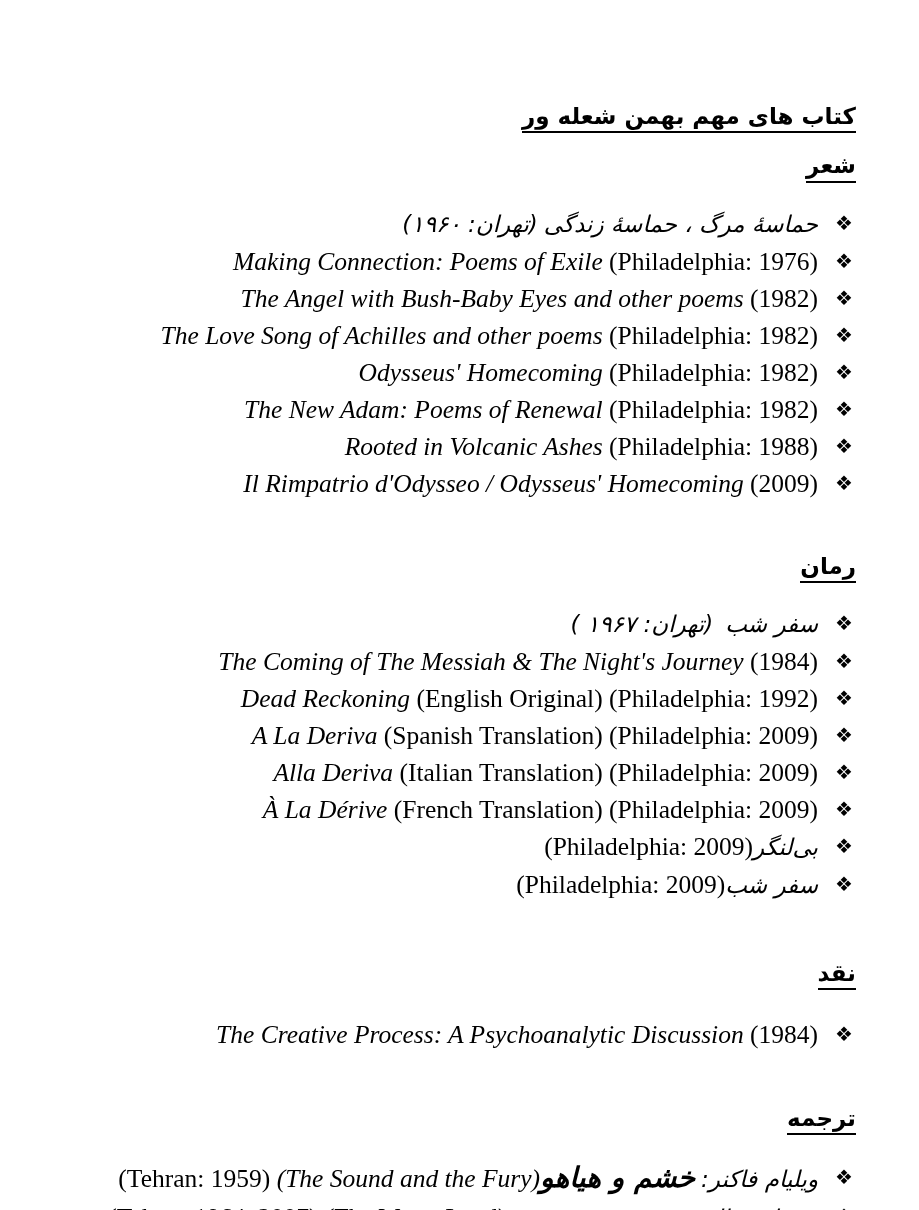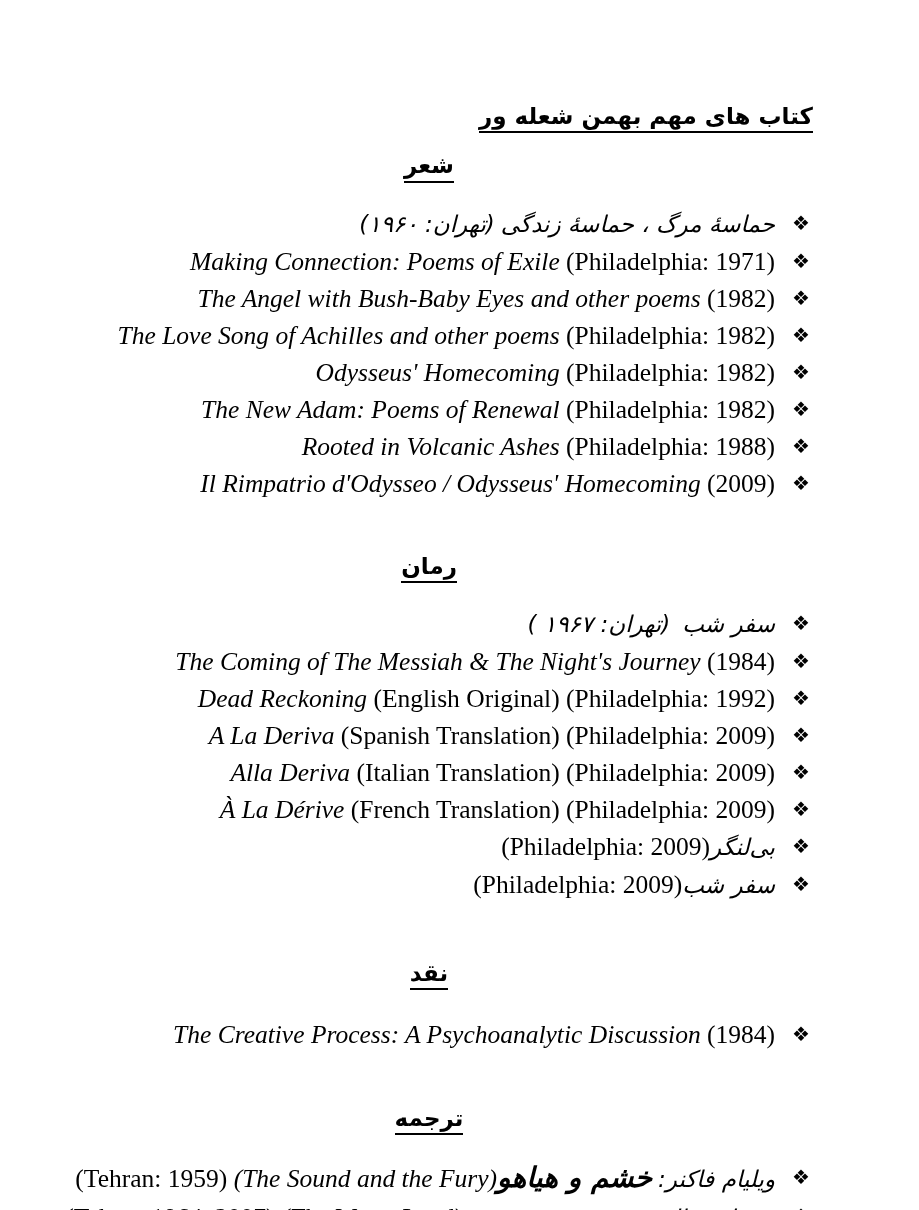--- a/index.html
+++ b/index.html
@@ -13,21 +13,21 @@
     font-family: "Liberation Serif", "DejaVu Serif", serif;
     color: #000000;
     overflow: hidden;
   }
   .page {
     position: relative;
     width: 919px;
     height: 903px;
     background: #ffffff;
     box-sizing: border-box;
-    padding: 0 106px 0 45px;
+    padding: 0 63px 0 45px;
     text-decoration: underline;
   }
 
   
   .doc-title,
   .section-heading {
     direction: rtl;
     text-align: right;
     font-family: "DejaVu Sans", "Liberation Sans", sans-serif;
     font-weight: bold;
@@ -42,21 +42,20 @@
   }
   .doc-title .u,
   .section-heading .u {
     border-bottom: 2.5px solid #000;
     padding-bottom: 2px;
     display: inline-block;
   }
   .section-heading {
     font-size: 23px;
     margin: 0;
-    text-align: center;
   }
   .sh-poetry      { padding-top: 20px; }
   .sh-novel       { padding-top: 52px; }
   .sh-criticism   { padding-top: 57px; }
   .sh-translation { padding-top: 53px; }
 
   
   ul.booklist {
     list-style: none;
     margin: 0;
@@ -132,21 +131,21 @@
   <h1 class="doc-title"><span class="u">کتاب های مهم بهمن شعله ور</span></h1>
 
   <h2 class="section-heading sh-poetry"><span class="u">شعر</span></h2>
   <ul class="booklist poetry-list">
     <li>
       <span class="bullet">❖</span>
       <span class="entry rtl"><span class="fa">حماسۀ مرگ ، حماسۀ زندگی</span><span class="gap"></span><span class="fa">(تهران: ۱۹۶۰)</span></span>
     </li>
     <li>
       <span class="bullet">❖</span>
-      <span class="entry ltr"><span class="t-italic">Making Connection: Poems of Exile</span> <span class="t-roman">(Philadelphia: 1971)</span></span>
+      <span class="entry ltr"><span class="t-italic">Making Connection: Poems of Exile</span> <span class="t-roman">(Philadelphia: 1976)</span></span>
     </li>
     <li>
       <span class="bullet">❖</span>
       <span class="entry ltr"><span class="t-italic">The Angel with Bush-Baby Eyes and other poems</span> <span class="t-roman">(1982)</span></span>
     </li>
     <li>
       <span class="bullet">❖</span>
       <span class="entry ltr"><span class="t-italic">The Love Song of Achilles and other poems</span> <span class="t-roman">(Philadelphia: 1982)</span></span>
     </li>
     <li>

